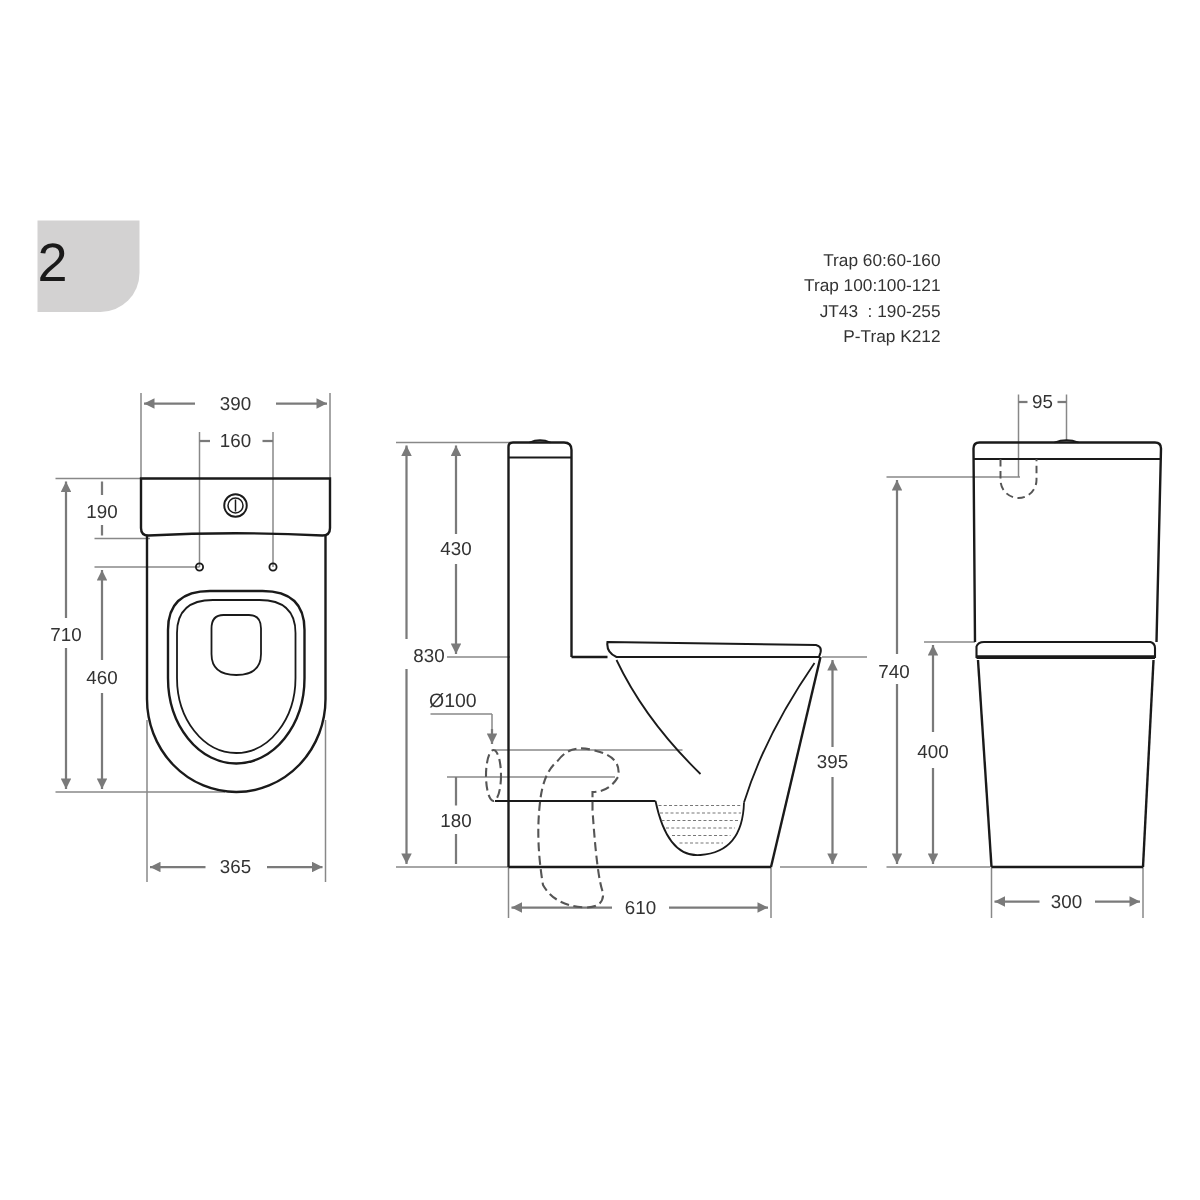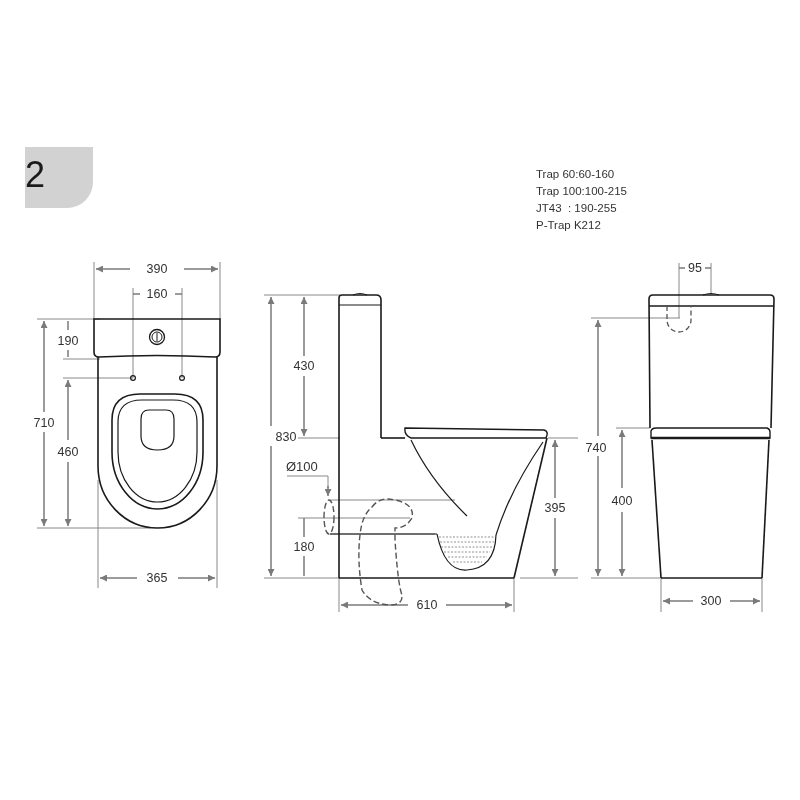--- a/index.html
+++ b/index.html
@@ -1,33 +1,33 @@
 <!DOCTYPE html>
 <html><head>
 <meta charset="utf-8">
 <style>
   html, body { margin:0; padding:0; background:#ffffff; }
   body { width:800px; height:800px; position:relative; overflow:hidden; font-family:"Liberation Sans", sans-serif; color:#333; }
   .badge { position:absolute; left:25px; top:147px; width:68px; height:61px; background:#d3d2d2; border-bottom-right-radius:26px; }
   .badge-num { position:absolute; left:0px; top:6px; font-size:36px; color:#1a1a1a; font-family:"Liberation Sans", sans-serif; line-height:44px; }
-  .notes { position:absolute; left:536px; top:166px; font-size:11.5px; color:#333; line-height:17px; }
+  .notes { position:absolute; left:536px; top:166px; font-size:11.5px; color:#333; line-height:17px;text-align:right; }
   .notes div { white-space:pre; }
   svg { position:absolute; left:0; top:0; }
   .dim { font-family:"Liberation Sans", sans-serif; font-size:12.5px; fill:#333; }
 </style>
 </head>
 <body>
 
 <div class="badge">
   <span class="badge-num">2</span>
 </div>
 
 <div class="notes">
   <div>Trap 60:60-160</div>
-  <div>Trap 100:100-215</div>
+  <div>Trap 100:100-121</div>
   <div>JT43  : 190-255</div>
   <div>P-Trap K212</div>
 </div>
 
 <svg width="800" height="800" viewBox="0 0 800 800">
   <defs>
     <marker id="ah" viewBox="0 0 10 10" refX="10" refY="5" markerWidth="14" markerHeight="7" orient="auto-start-reverse" markerUnits="userSpaceOnUse">
       <path d="M0,0 L10,5 L0,10 z" fill="#7a7a7a"></path>
     </marker>
   </defs>

